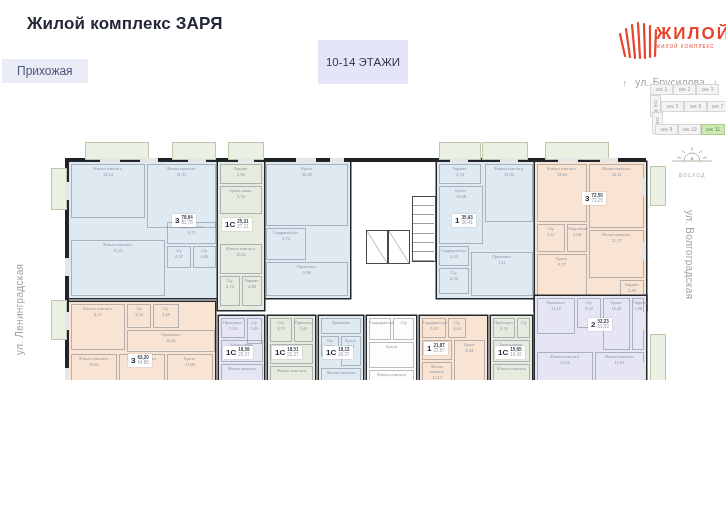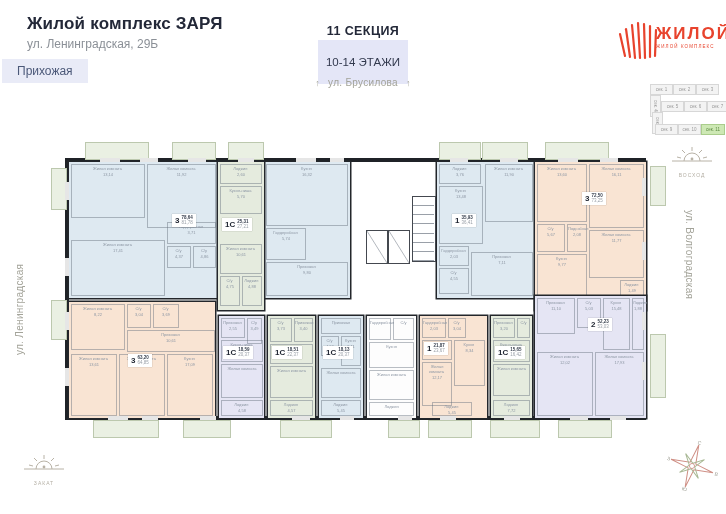--- a/index.html
+++ b/index.html
@@ -1,16 +1,16 @@
 <!DOCTYPE html>
 <html><head>
 <meta charset="utf-8">
 <style>
   html,body{margin:0;padding:0;background:#fff;}
-  #page{position:relative;width:726px;height:514px;background:#fff;overflow:hidden;
+  #page{position:relative;width:726px;height:380px;background:#fff;overflow:hidden;
         font-family:"Liberation Sans",sans-serif;}
   .abs{position:absolute;}
   
   #title{left:27px;top:14px;font-size:17px;font-weight:bold;color:#232838;letter-spacing:.2px;}
   #addr{left:27px;top:37px;font-size:12px;color:#8b9097;}
   #flats-btn{left:2px;top:59px;background:#e9ebf7;color:#4b5878;font-size:12px;
              padding:5px 15px;border:none;cursor:pointer;}
   #section-title{left:0;right:0;top:24px;text-align:center;font-size:12.5px;font-weight:bold;color:#232838;letter-spacing:.4px;}
   #floors-wrap{left:0;right:0;top:40px;text-align:center;}
   #floors{display:inline-block;background:#e4e6f7;color:#32394e;font-size:11.5px;padding:16px 8px;}
@@ -18,21 +18,21 @@
   #logo{left:612px;top:20px;width:104px;height:42px;}
   #logo-name{left:656px;top:24px;font-size:17px;font-weight:bold;color:#e8432d;letter-spacing:2px;}
   #logo-sub{left:656px;top:44px;font-size:4.5px;color:#e8432d;letter-spacing:1.1px;}
   
   .mm{position:absolute;background:#f3f3f3;border:0.5px solid #d7d7d7;color:#9a9a9a;
       font-size:4.5px;display:flex;align-items:center;justify-content:center;overflow:hidden;}
   .mm.v{writing-mode:vertical-rl;}
   .mm.on{background:#cde8b4;border-color:#aacd8c;color:#5e8a43;}
   
   .street{color:#a3a399;font-size:10px;letter-spacing:.3px;}
-  #street-top{left:0;right:0;top:77px;text-align:center;}
+  #street-top{left:0;right:0;top:77px;text-align:right;}
   #street-bottom{left:0;right:0;top:474px;text-align:center;}
   #street-left{left:14px;top:225px;height:130px;writing-mode:vertical-rl;transform:rotate(180deg);}
   #street-right{left:684px;top:210px;height:140px;writing-mode:vertical-rl;}
   .arrow{font-size:9px;color:#a3a399;padding:0 8px;}
   
   .sun-label{font-size:5px;color:#b5b0a5;letter-spacing:1px;text-align:center;display:block;}
   
   #plan-frame{left:65px;top:158px;width:581px;height:262px;border:4px solid #1f2227;background:#fff;box-sizing:border-box;}
   .balcony{position:absolute;background:#eaf0e3;border:0.75px solid #bcc8ae;}
   .apt-part{position:absolute;box-shadow:0 0 0 1.5px #23262b;}
@@ -46,24 +46,22 @@
   .a-bot{color:#9aa0a8;}
   .core-box{position:absolute;border:1.25px solid #44484f;background:#fff;}
   .stair-line{position:absolute;background:#9aa0a8;height:0.75px;}
   .win{position:absolute;background:#e6e6e6;}
 </style>
 </head>
 <body>
 <div id="page">
 
 <div class="abs" id="title">Жилой комплекс ЗАРЯ</div>
-<div class="abs" id="addr">ул. Ленинградская, 29Б</div>
 <button class="abs" id="flats-btn">Прихожая</button>
 
-<div class="abs" id="section-title">11 СЕКЦИЯ</div>
 <div class="abs" id="floors-wrap">
   <span id="floors">10-14 ЭТАЖИ</span>
 </div>
 
 <svg class="abs" id="logo" viewBox="0 0 104 42">
   <g stroke="#e8432d" stroke-width="2.2" stroke-linecap="round">
     <line x1="8" y1="14" x2="13" y2="36"></line>
     <line x1="14" y1="9" x2="18" y2="37"></line>
     <line x1="20" y1="5" x2="23" y2="38"></line>
     <line x1="26" y1="3" x2="28" y2="38"></line>

